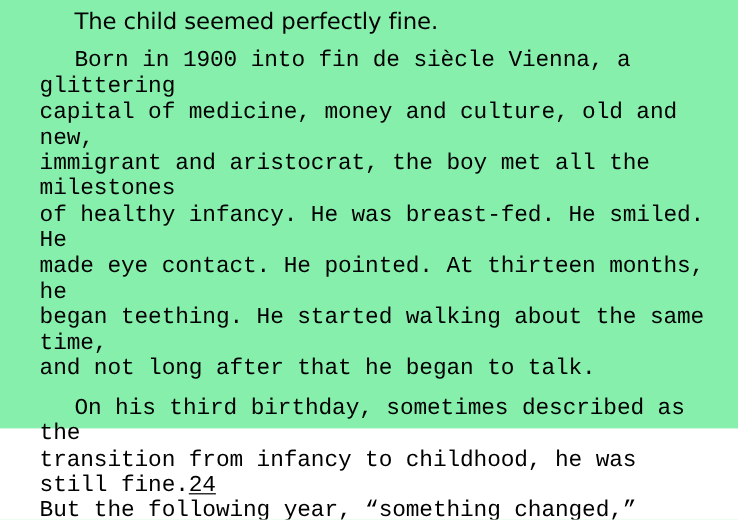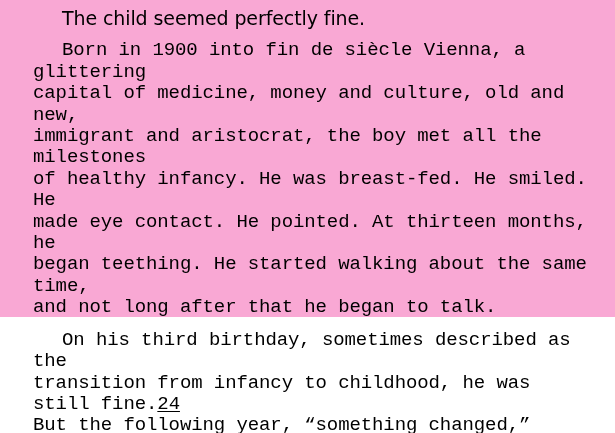--- a/index.html
+++ b/index.html
@@ -8,23 +8,23 @@
     background: #ffffff;
   }
   body {
     width: 615px;
     height: 433px;
     overflow: hidden;
   }
   .page {
     box-sizing: border-box;
     width: 615px;
-    height: 317px;
+    height: 357px;
     padding: 8px 26px 0 33px;
-    background: #f9a8d4;
+    background: #86efac;
     color: #000000;
     font-family: "DejaVu Sans", "Liberation Sans", sans-serif;
     font-size: 19px;
     line-height: 21.4px;
   }
   .para {
     margin: 0;
     text-indent: 29px;
     white-space: pre-line; 
     letter-spacing: -0.1px;

